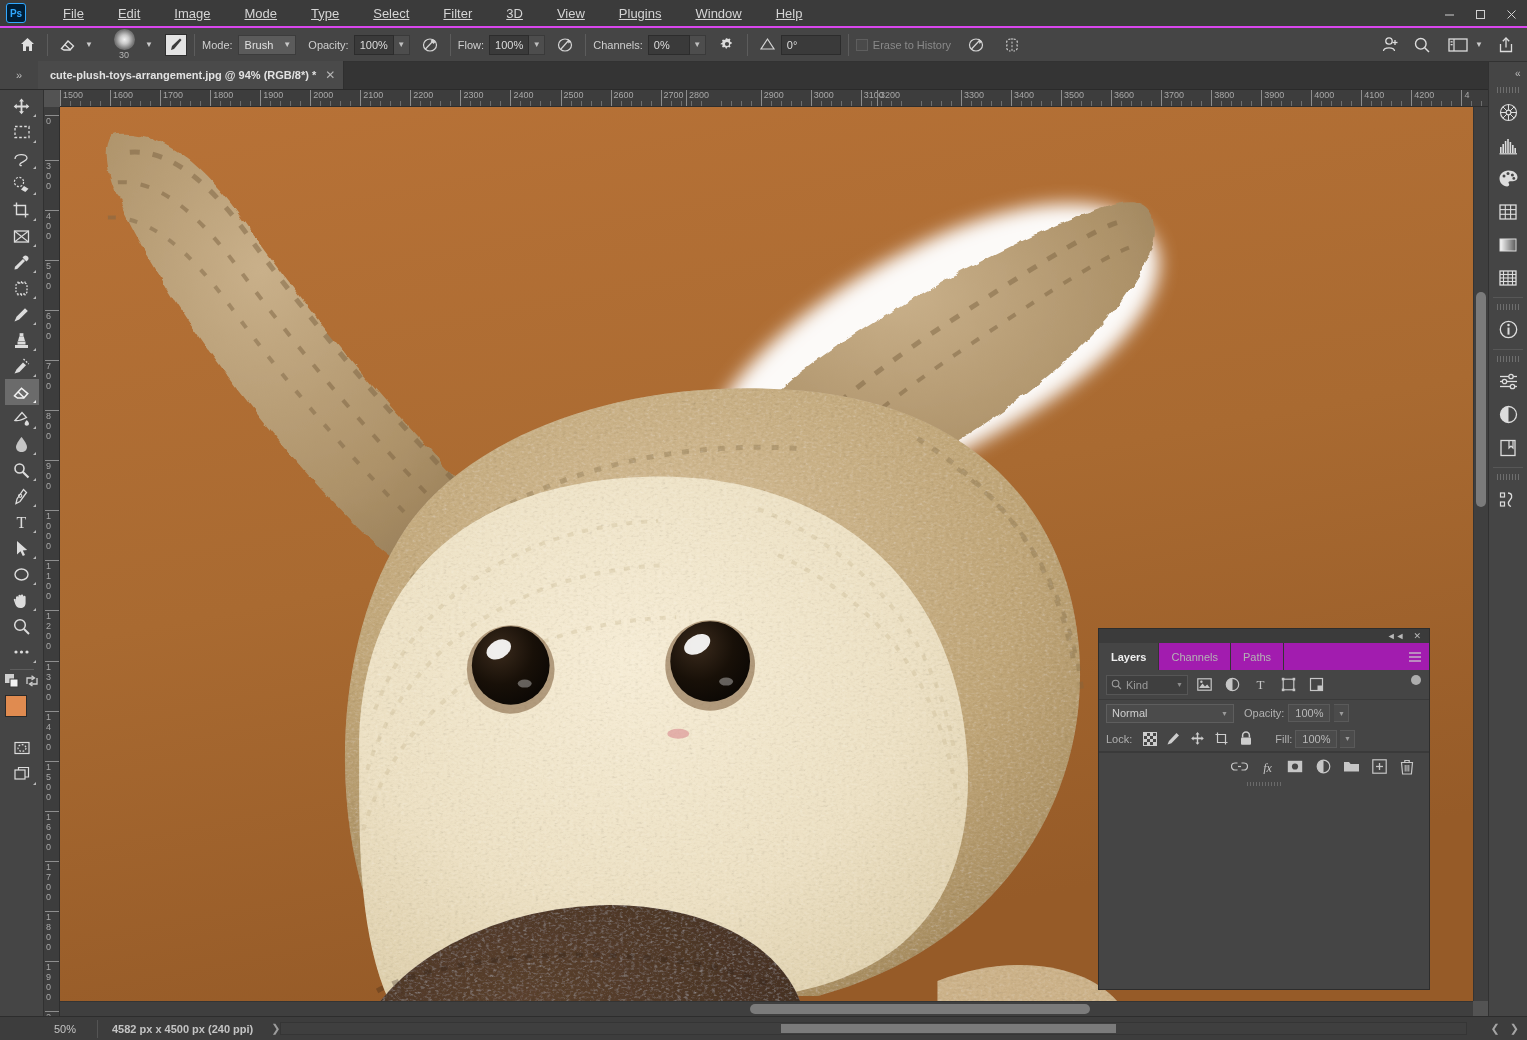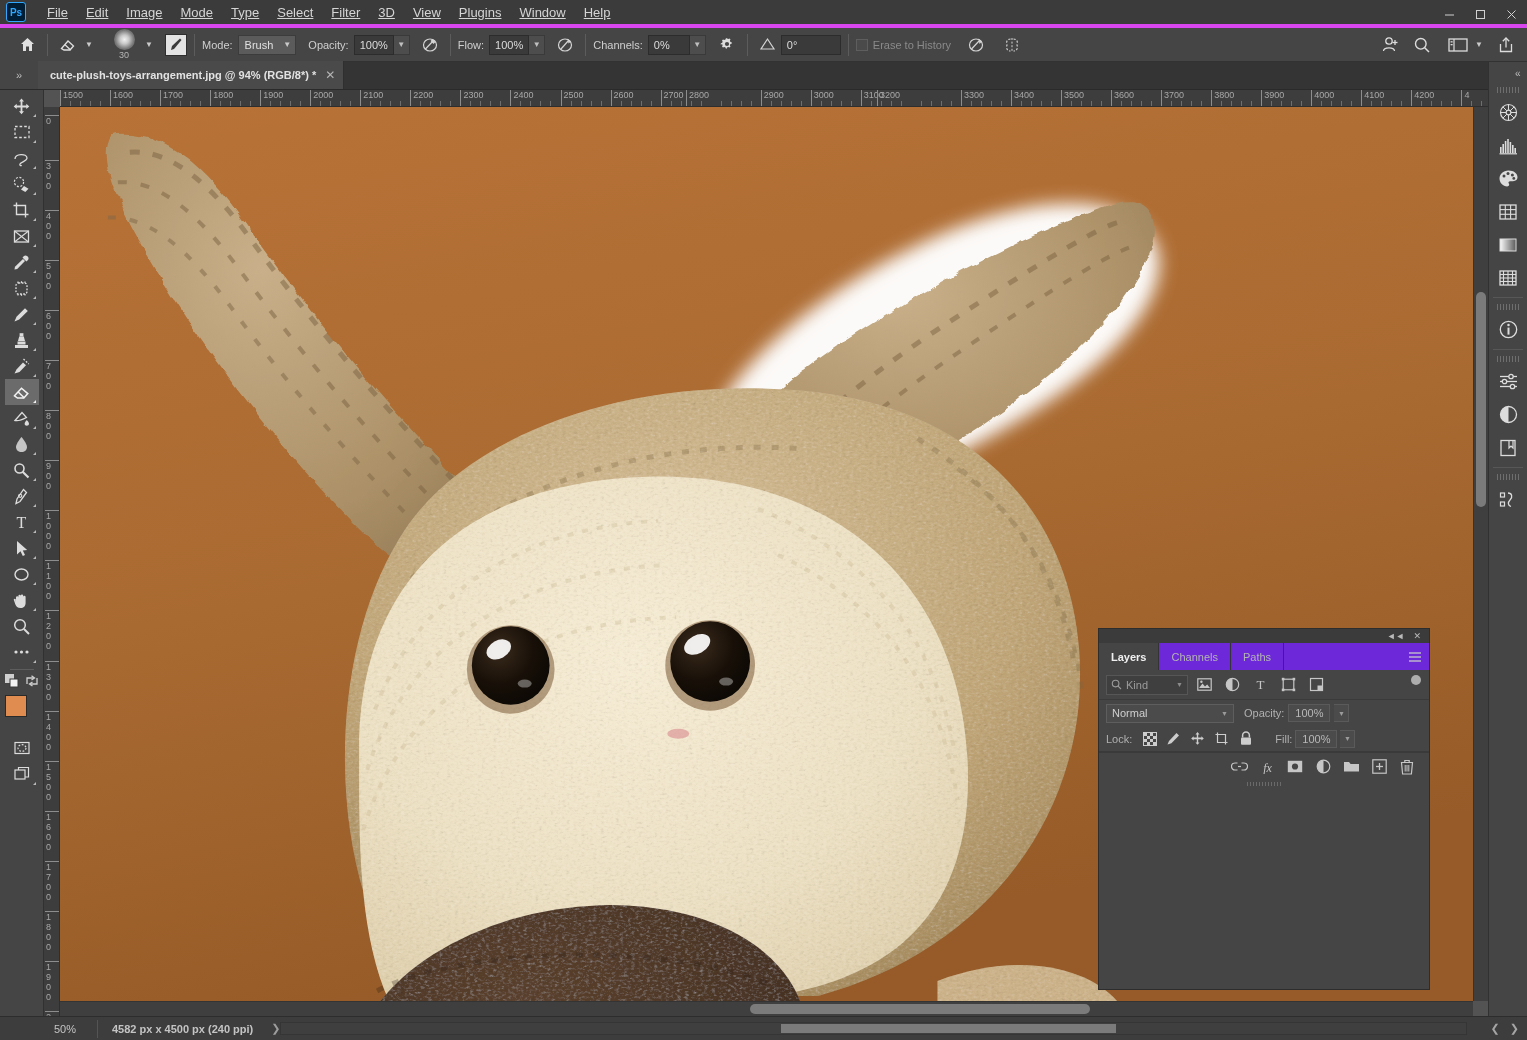--- a/index.html
+++ b/index.html
@@ -9,21 +9,22 @@
     font-family: "Liberation Sans", sans-serif;
     font-size: 11px; color: #c9c9c9;
     -webkit-font-smoothing: antialiased;
   }
   .app { position: relative; width: 1527px; height: 1040px; }
 
   
   .menubar {
     position: absolute; left: 0; top: 0; width: 1527px; height: 28px;
     background: #3b3b3b; display: flex; align-items: center;
-    border-bottom: 4px solid #d946ef;
+    border-bottom: 2px solid #d946ef;
+    gap: 16px;
   }
   .ps-logo {
     width: 20px; height: 20px; margin-left: 6px; margin-right: 12px;
     background: #001e36; border: 1px solid #31a8ff; border-radius: 3px;
     color: #31a8ff; font-size: 10px; font-weight: bold;
     display: flex; align-items: center; justify-content: center;
   }
   .menu-item {
     padding: 4px 9px; font-size: 13px; color: #d4d4d4; cursor: default;
     white-space: nowrap;
@@ -201,21 +202,21 @@
   .layers-panel {
     position: absolute; left: 1098px; top: 628px; width: 332px; height: 362px;
     background: #454545; border: 1px solid #2d2d2d;
     display: flex; flex-direction: column;
   }
   .lp-titlebar {
     height: 14px; background: #3b3b3b; display: flex; align-items: center;
     justify-content: flex-end; gap: 9px; padding-right: 8px;
     color: #b9b9b9; font-size: 9px;
   }
-  .lp-tabs { height: 27px; background: #6d28d9; display: flex; align-items: stretch; }
+  .lp-tabs { height: 27px; background: #a21caf; display: flex; align-items: stretch; }
   .lp-tab {
     padding: 0 12px; display: flex; align-items: center; font-size: 11px;
     color: #b4b4b4; border-right: 1px solid #343434;
   }
   .lp-tab.active { background: #454545; color: #f0f0f0; font-weight: bold; }
   .lp-menu {
     margin-left: auto; width: 28px; display: flex; align-items: center; justify-content: center;
     color: #c9c9c9;
   }
   .lp-filter {

